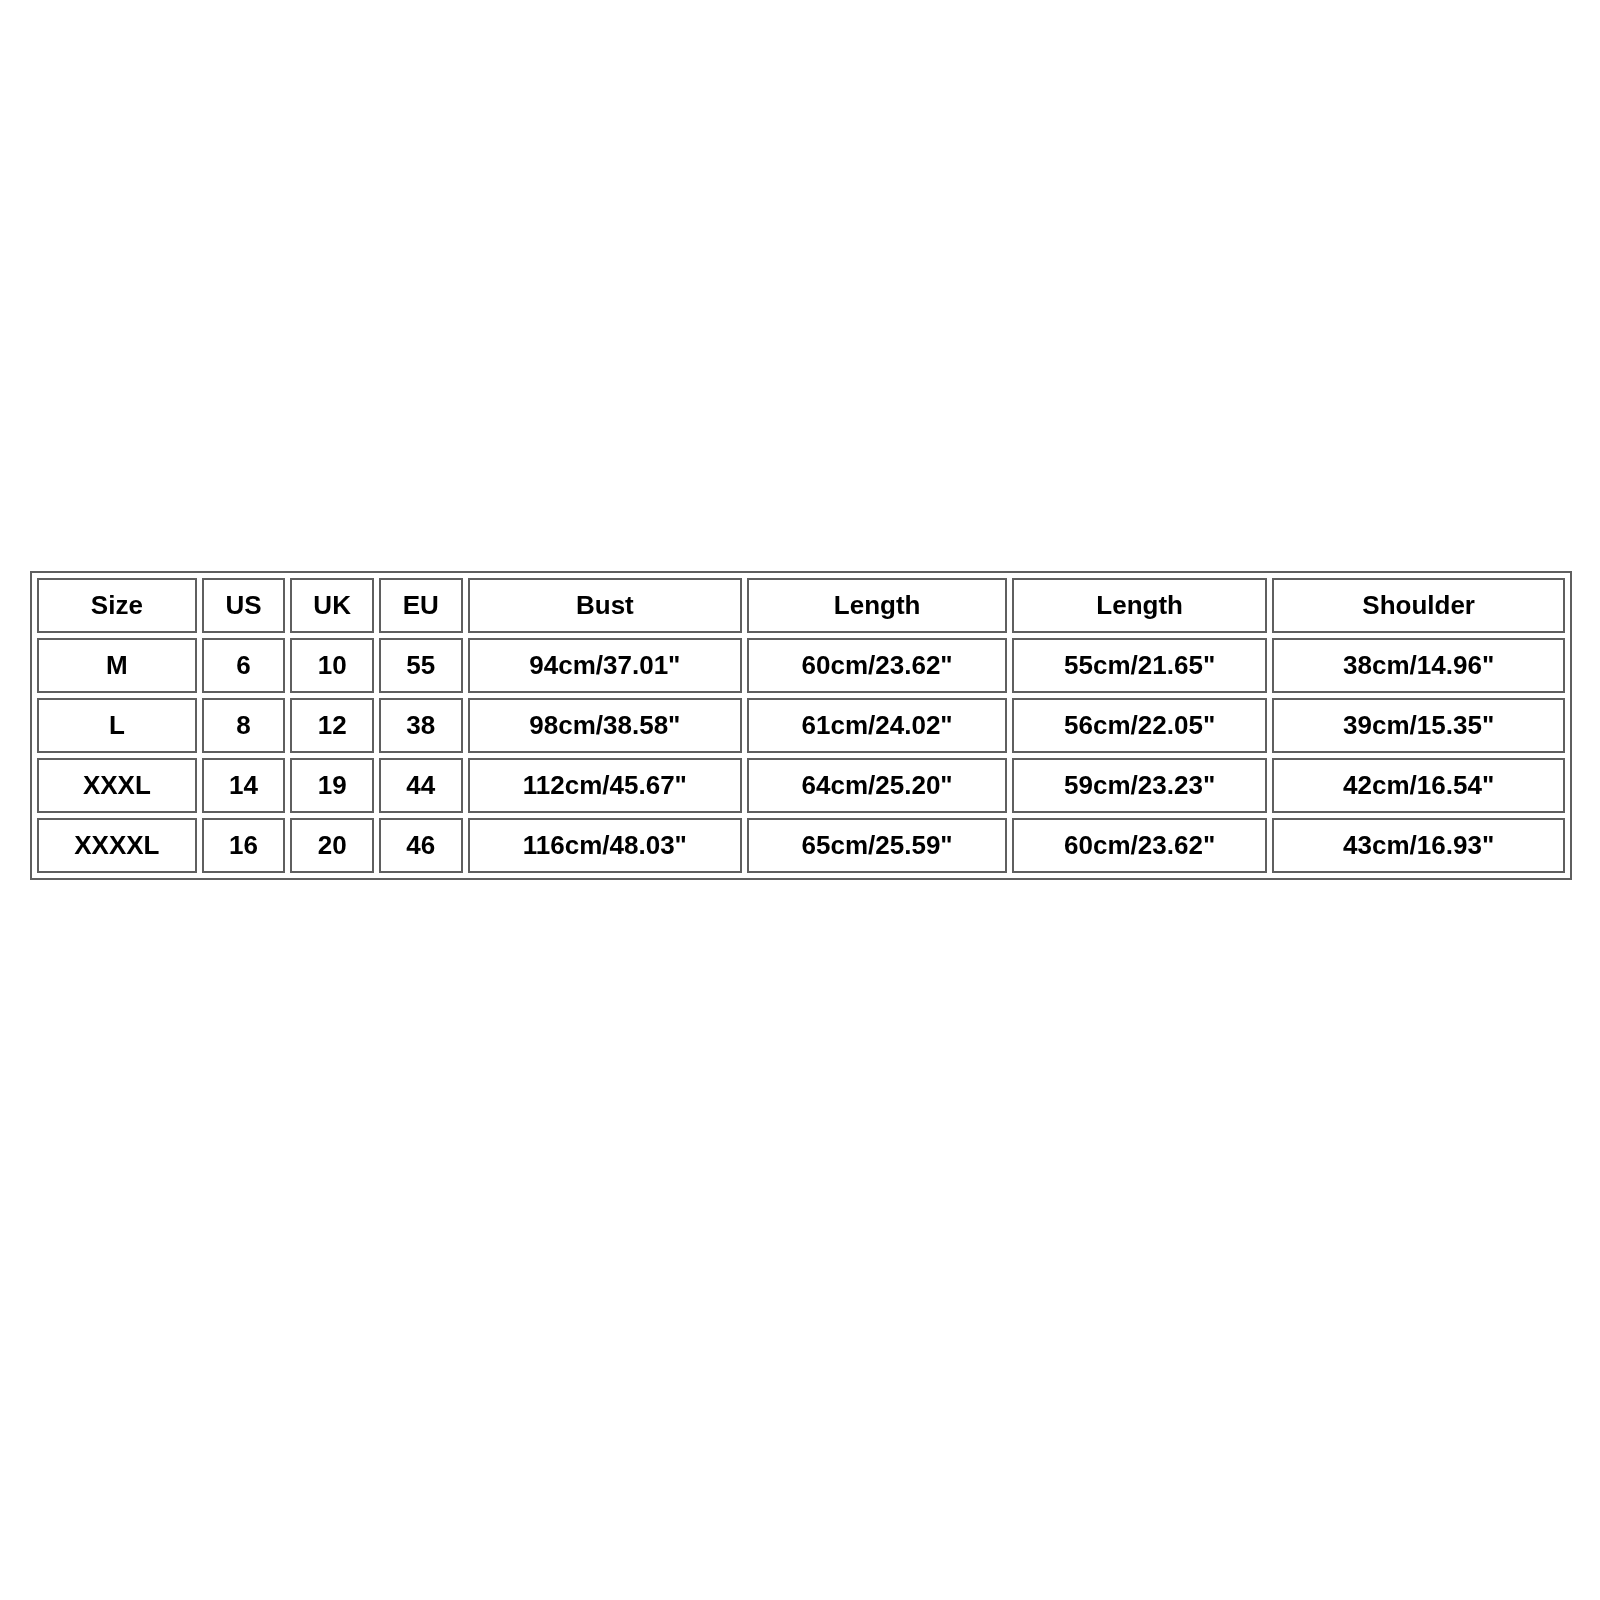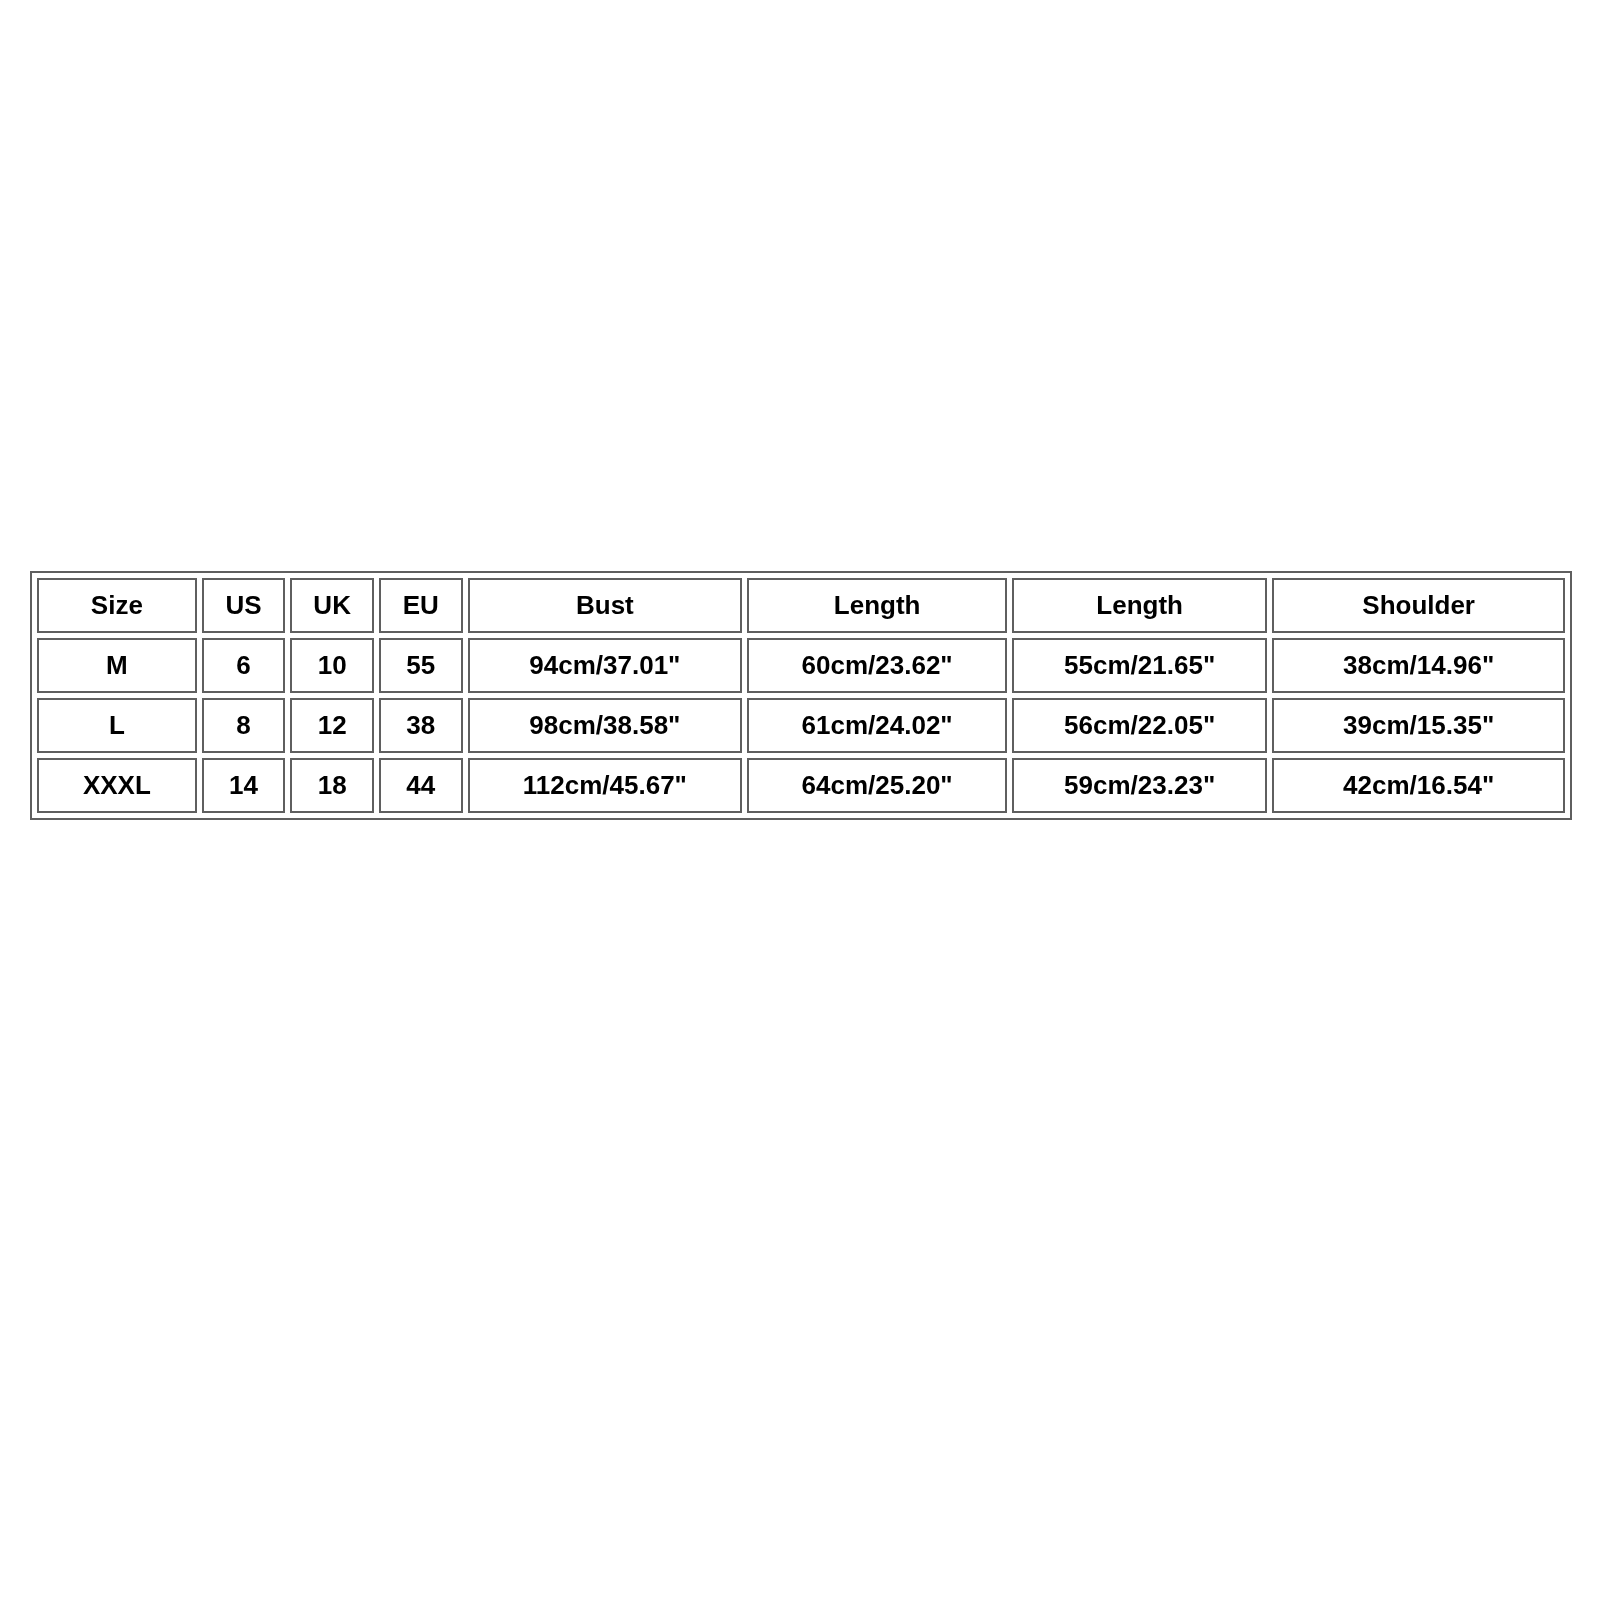--- a/index.html
+++ b/index.html
@@ -96,23 +96,33 @@
             <td>12</td>
             <td>38</td>
             <td>98cm/38.58"</td>
             <td>61cm/24.02"</td>
             <td>56cm/22.05"</td>
             <td>39cm/15.35"</td>
           </tr>
           <tr>
             <td>XXXL</td>
             <td>14</td>
-            <td>18</td>
+            <td>19</td>
             <td>44</td>
             <td>112cm/45.67"</td>
             <td>64cm/25.20"</td>
             <td>59cm/23.23"</td>
             <td>42cm/16.54"</td>
+          </tr>
+          <tr>
+            <td>XXXXL</td>
+            <td>16</td>
+            <td>20</td>
+            <td>46</td>
+            <td>116cm/48.03"</td>
+            <td>65cm/25.59"</td>
+            <td>60cm/23.62"</td>
+            <td>43cm/16.93"</td>
           </tr>
         </tbody>
     </table>
   </div>
 </div>
 
 </body></html>

